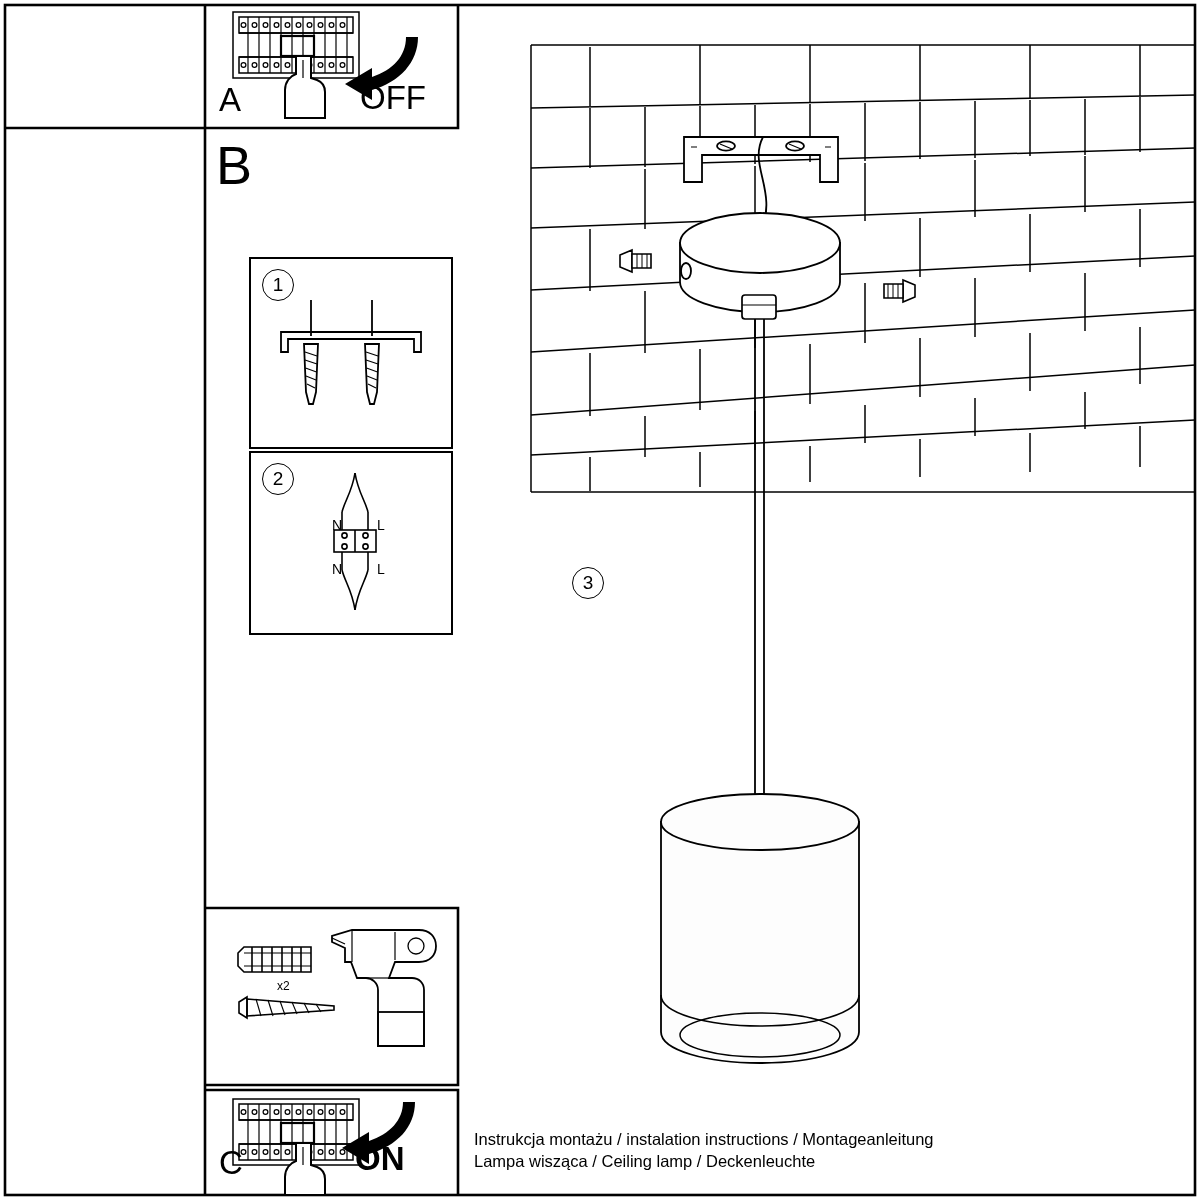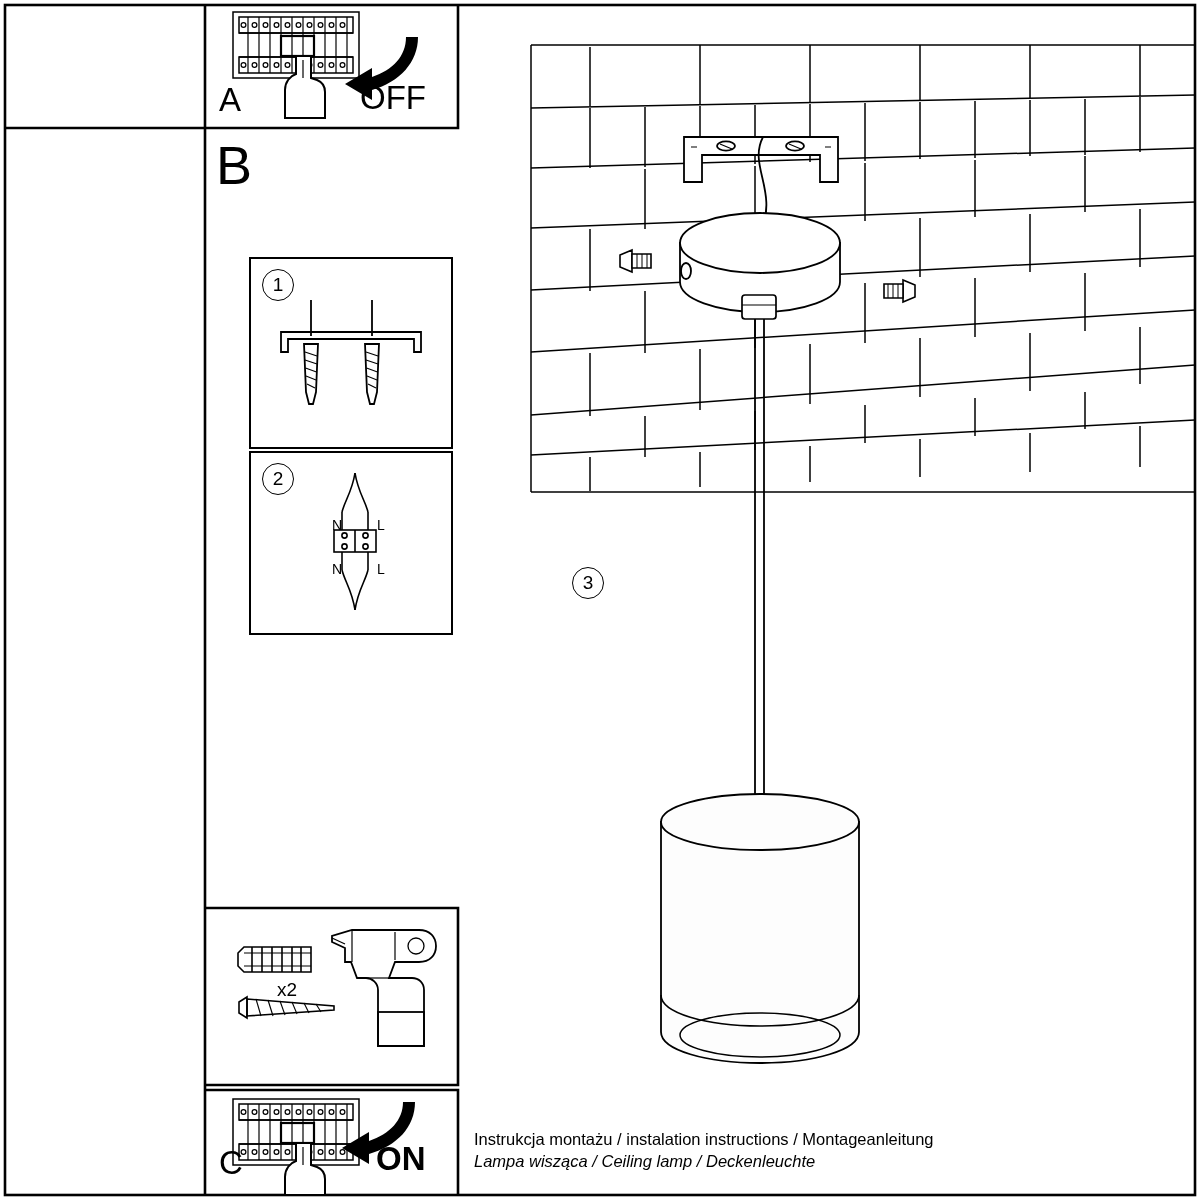--- a/index.html
+++ b/index.html
@@ -23,35 +23,35 @@
   .lbl {
     position: absolute;
     font-family: "Liberation Sans", sans-serif;
     color: #000;
     white-space: nowrap;
   }
   .lbl-A { left: 219px; top: 81px; font-size: 33px; }
   .lbl-OFF { left: 360px; top: 79px; font-size: 33px; font-weight: normal; }
   .lbl-B { left: 216px; top: 134px; font-size: 54px; }
   .lbl-C { left: 219px; top: 1144px; font-size: 33px; }
-  .lbl-ON { left: 355px; top: 1140px; font-size: 33px; font-weight: bold; margin-left: 21px; }
-  .lbl-x2 { left: 277px; top: 979px; font-size: 19px; text-align: right; }
+  .lbl-ON { left: 355px; top: 1140px; font-size: 33px; font-weight: bold; }
+  .lbl-x2 { left: 277px; top: 979px; font-size: 12px; text-align: right; }
   .lbl-N1 { left: 332px; top: 517px; font-size: 14px; }
   .lbl-L1 { left: 377px; top: 517px; font-size: 14px; }
   .lbl-N2 { left: 332px; top: 561px; font-size: 14px; }
   .lbl-L2 { left: 377px; top: 561px; font-size: 14px; }
   .caption {
     position: absolute;
     left: 474px;
     font-size: 16.5px;
     color: #000;
     white-space: nowrap;
   }
   .caption-1 { top: 1130px; }
-  .caption-2 { top: 1152px; font-style: italic; }
+  .caption-2 { top: 1152px; }
   .circ-num {
     position: absolute;
     width: 30px; height: 30px;
     border: 1.6px solid #000;
     border-radius: 50%;
     font-size: 19px;
     line-height: 30px;
     text-align: center;
   }
   .num-1 { left: 262px; top: 269px; }

